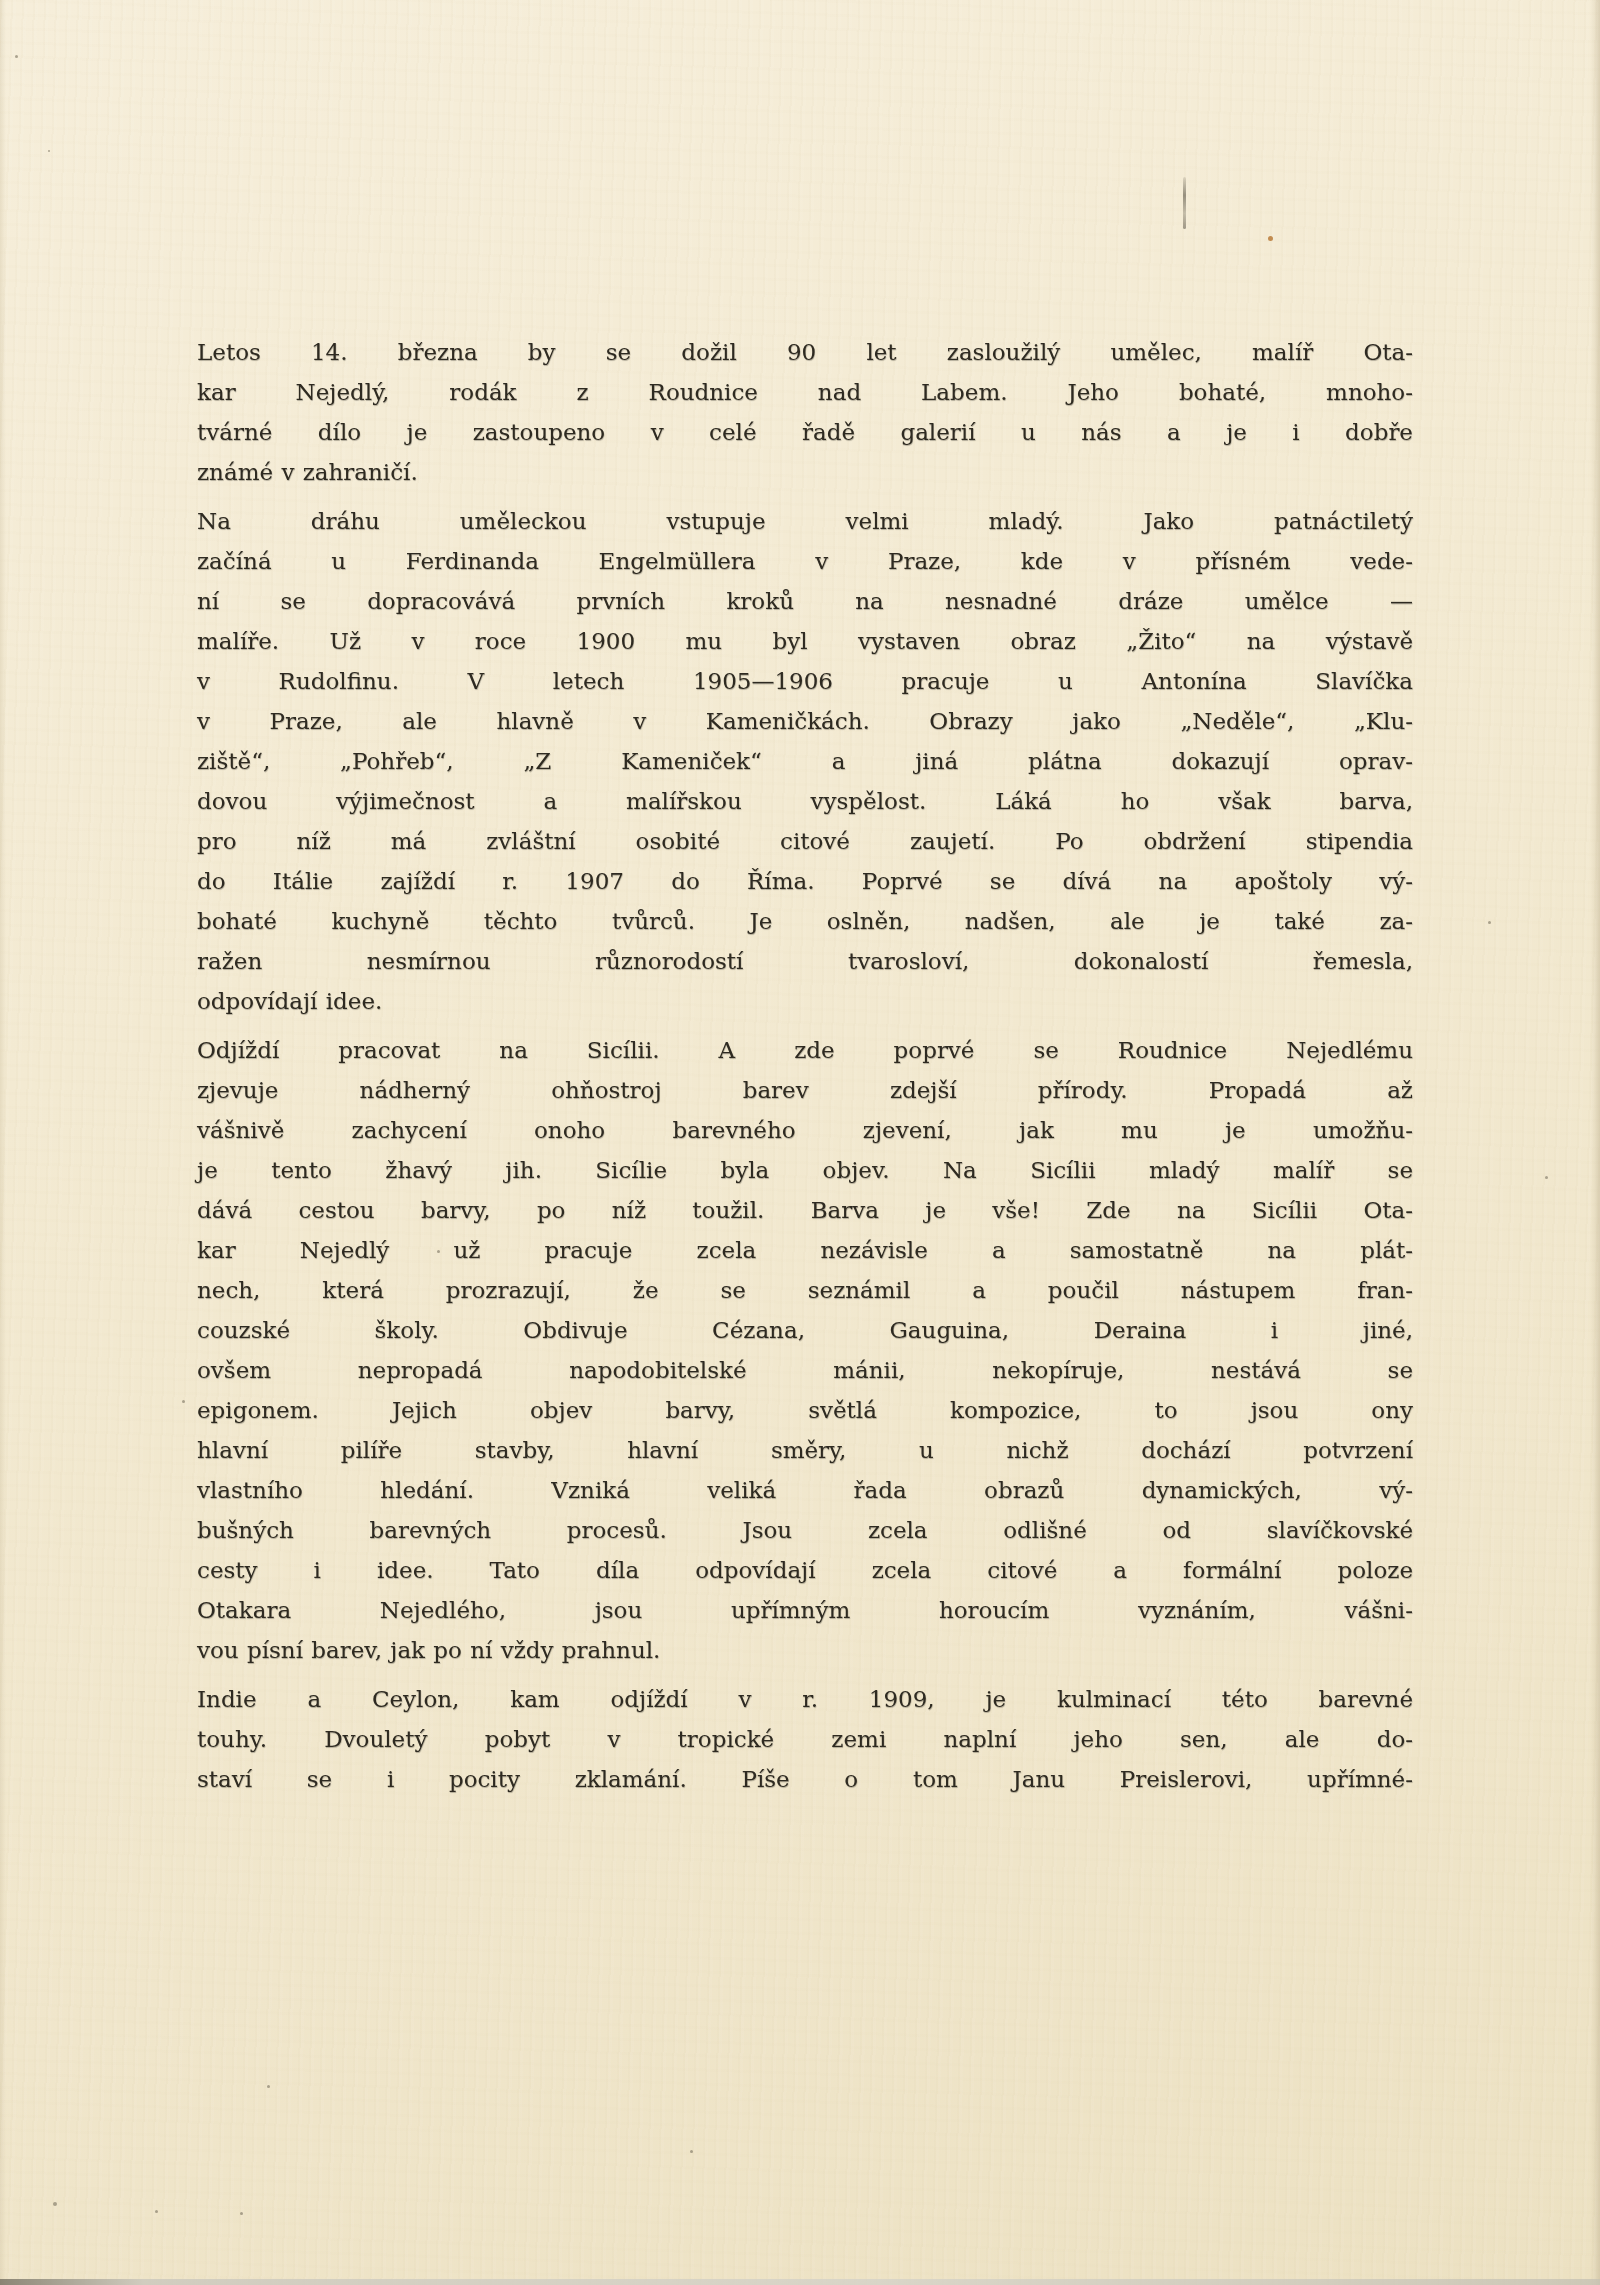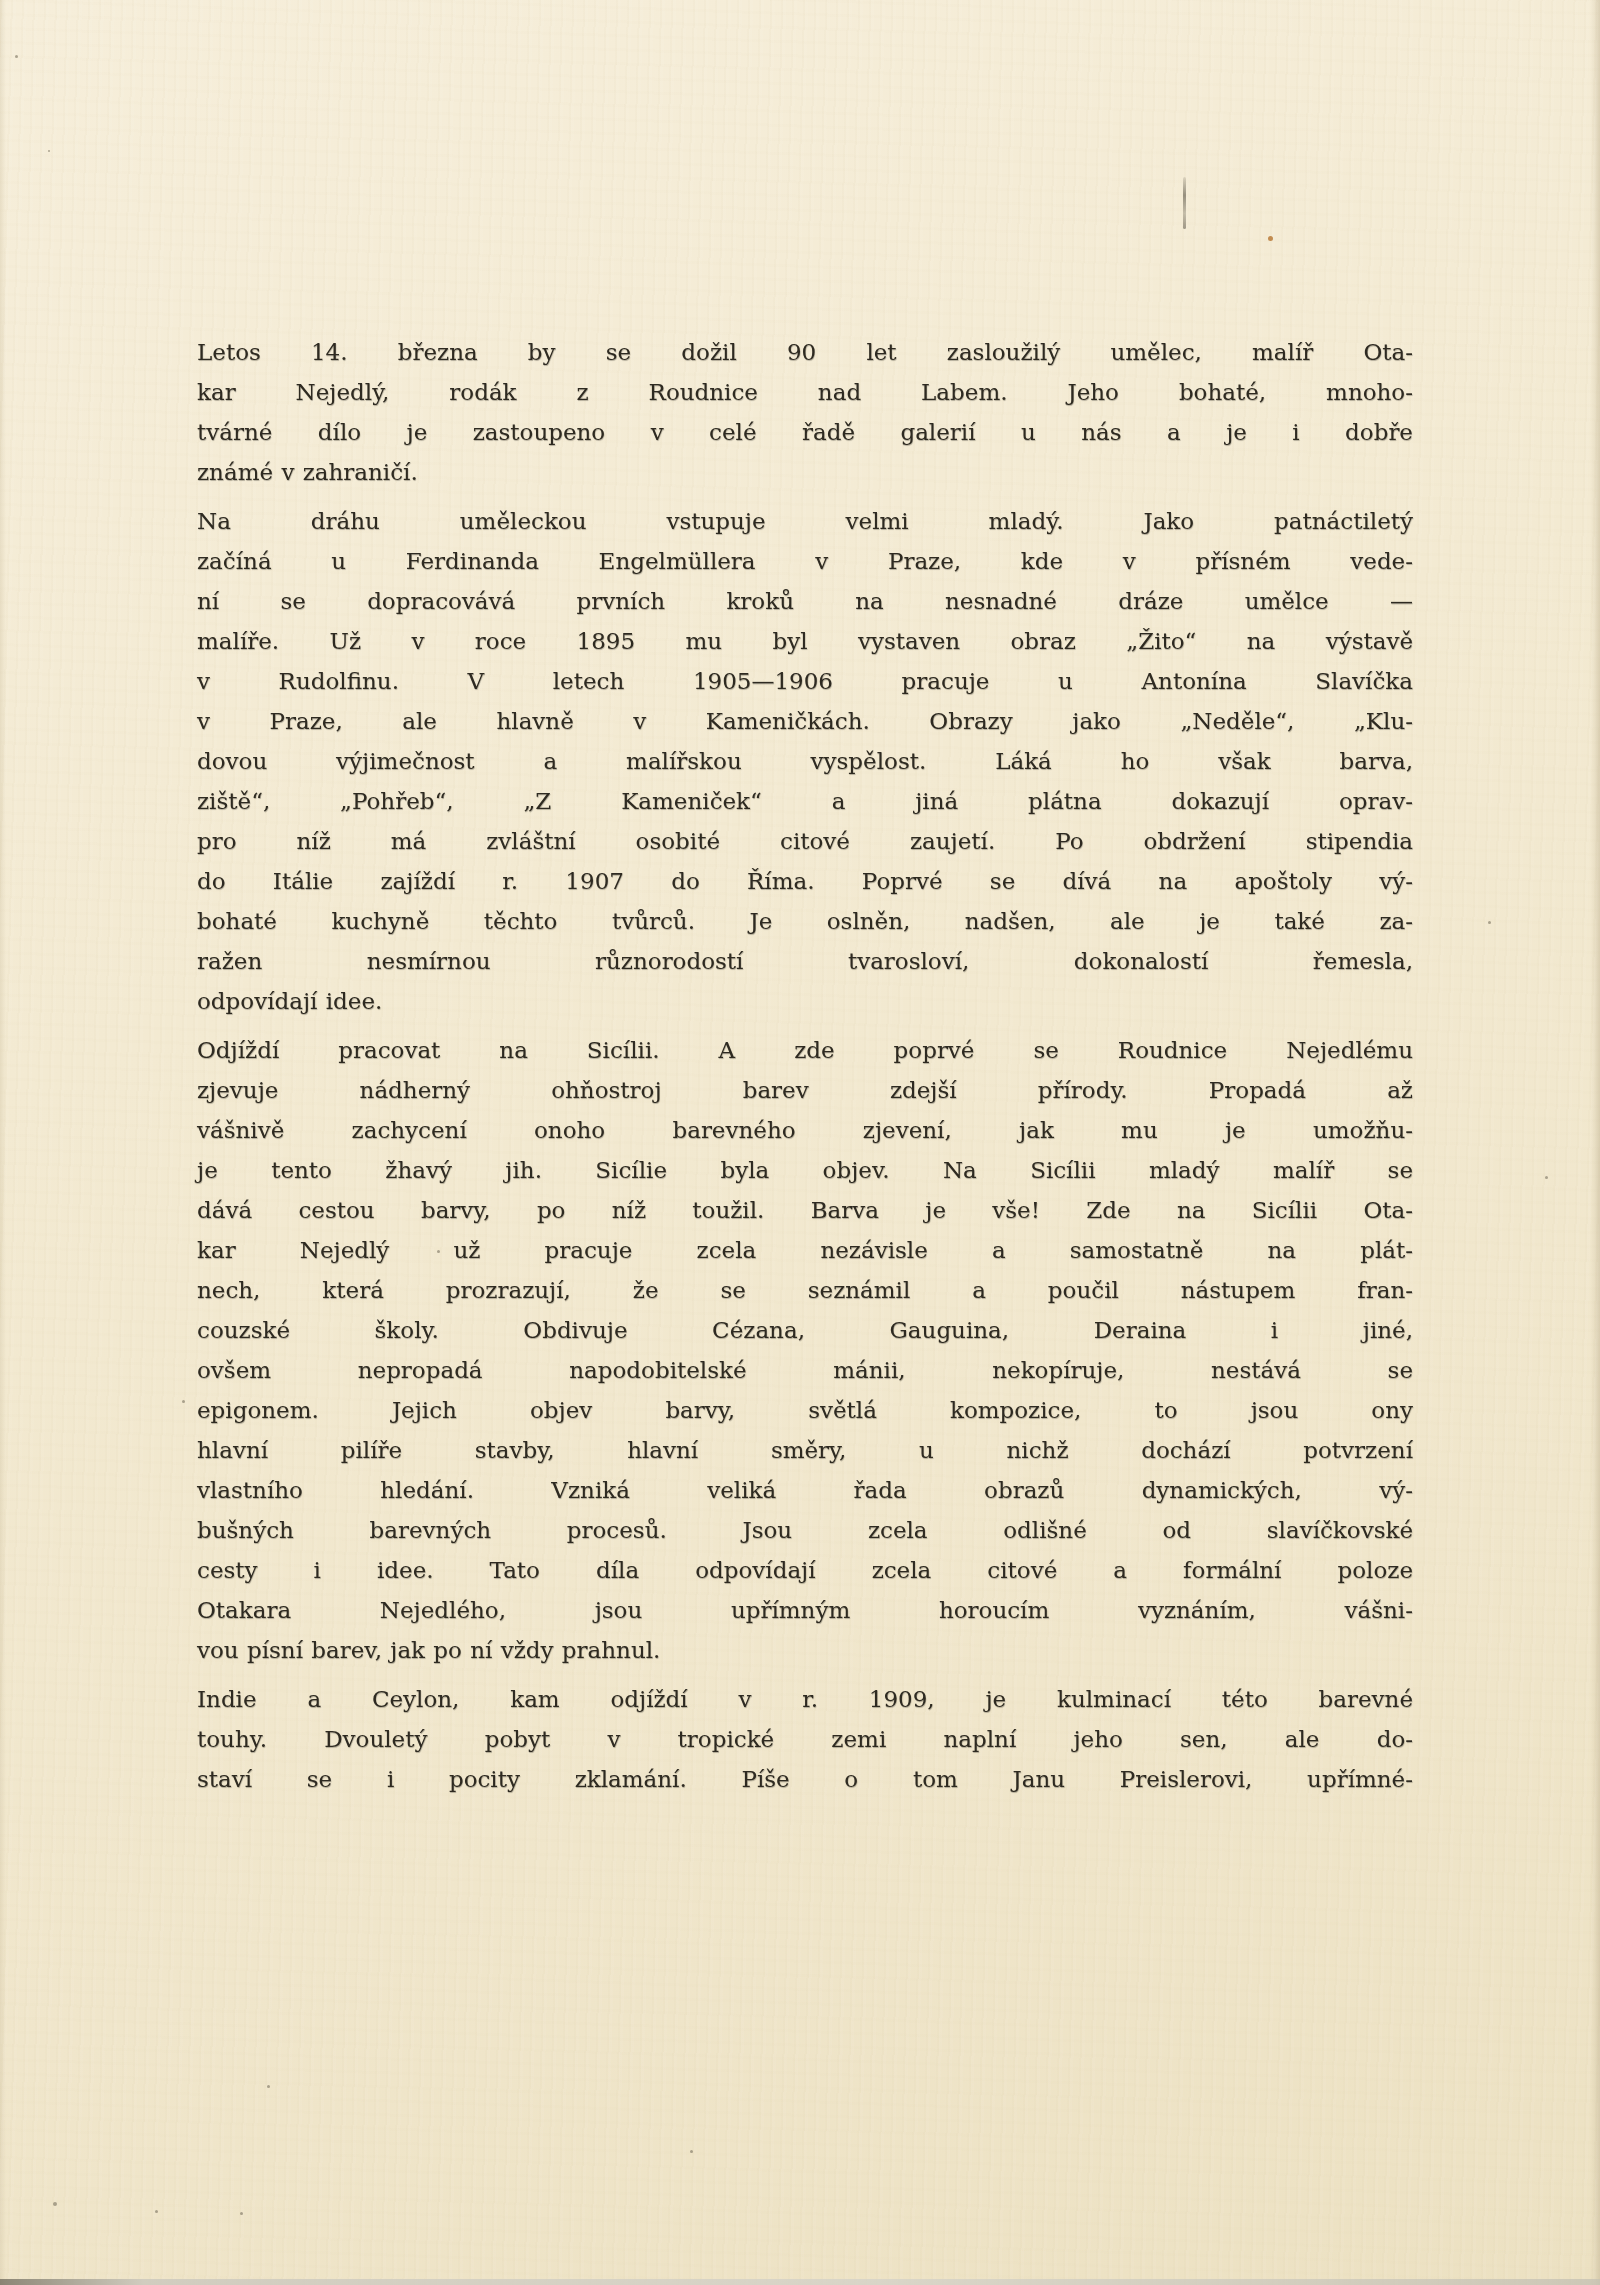--- a/index.html
+++ b/index.html
@@ -65,25 +65,25 @@
       <div class="paragraph">
         <div class="line">Letos 14. března by se dožil 90 let zasloužilý umělec, malíř Ota-</div>
         <div class="line">kar Nejedlý, rodák z Roudnice nad Labem. Jeho bohaté, mnoho-</div>
         <div class="line">tvárné dílo je zastoupeno v celé řadě galerií u nás a je i dobře</div>
         <div class="line para-end">známé v zahraničí.</div>
       </div>
       <div class="paragraph">
         <div class="line">Na dráhu uměleckou vstupuje velmi mladý. Jako patnáctiletý</div>
         <div class="line">začíná u Ferdinanda Engelmüllera v Praze, kde v přísném vede-</div>
         <div class="line">ní se dopracovává prvních kroků na nesnadné dráze umělce —</div>
-        <div class="line">malíře. Už v roce 1895 mu byl vystaven obraz „Žito“ na výstavě</div>
+        <div class="line">malíře. Už v roce 1900 mu byl vystaven obraz „Žito“ na výstavě</div>
         <div class="line">v Rudolfinu. V letech 1905—1906 pracuje u Antonína Slavíčka</div>
         <div class="line">v Praze, ale hlavně v Kameničkách. Obrazy jako „Neděle“, „Klu-</div>
+        <div class="line">ziště“, „Pohřeb“, „Z Kameniček“ a jiná plátna dokazují oprav-</div>
         <div class="line">dovou výjimečnost a malířskou vyspělost. Láká ho však barva,</div>
-        <div class="line">ziště“, „Pohřeb“, „Z Kameniček“ a jiná plátna dokazují oprav-</div>
         <div class="line">pro níž má zvláštní osobité citové zaujetí. Po obdržení stipendia</div>
         <div class="line">do Itálie zajíždí r. 1907 do Říma. Poprvé se dívá na apoštoly vý-</div>
         <div class="line">bohaté kuchyně těchto tvůrců. Je oslněn, nadšen, ale je také za-</div>
         <div class="line">ražen nesmírnou různorodostí tvarosloví, dokonalostí řemesla,</div>
         <div class="line para-end">odpovídají idee.</div>
       </div>
       <div class="paragraph">
         <div class="line">Odjíždí pracovat na Sicílii. A zde poprvé se Roudnice Nejedlému</div>
         <div class="line">zjevuje nádherný ohňostroj barev zdejší přírody. Propadá až</div>
         <div class="line">vášnivě zachycení onoho barevného zjevení, jak mu je umožňu-</div>

